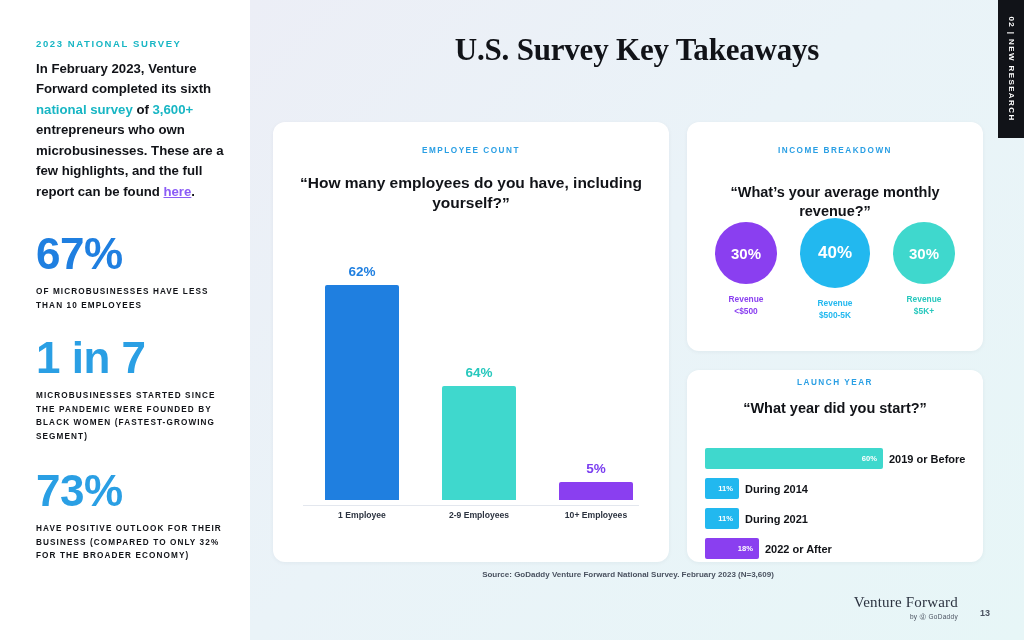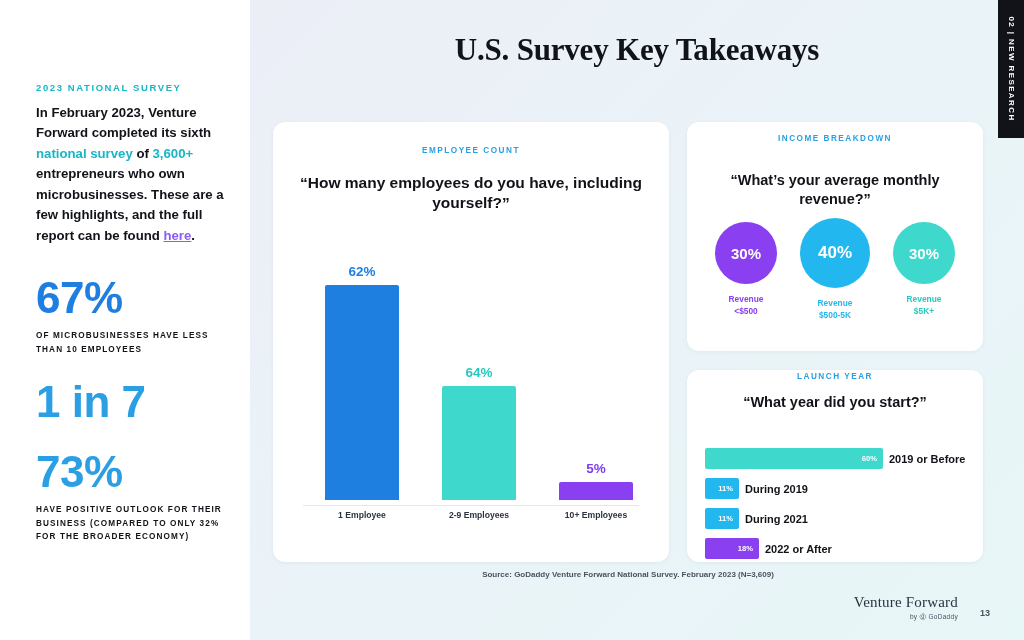--- a/index.html
+++ b/index.html
@@ -7,21 +7,21 @@
     width: 1024px; height: 640px;
     font-family: "Liberation Sans", sans-serif;
     background: #ffffff;
     overflow: hidden;
   }
   .page { position: relative; width: 1024px; height: 640px; background: #ffffff; }
 
   
   .left-panel {
     position: absolute; left: 0; top: 0; width: 250px; height: 640px;
-    background: #ffffff; padding: 82px 26px 0 36px;
+    background: #ffffff; padding: 38px 26px 0 36px;
   }
   .eyebrow {
     font-size: 9.5px; font-weight: 700; letter-spacing: 1.6px;
     color: #18b6c4; margin-bottom: 10px;
   }
   .intro {
     font-size: 13.2px; line-height: 1.55; color: #111318; font-weight: 600;
   }
   .intro .link { color: #18b6c4; }
   .intro .link-under { color: #8b5cf6; text-decoration: underline; }
@@ -99,36 +99,36 @@
   }
   .bar-labels {
     position: absolute; left: 30px; right: 30px; bottom: 36px; height: 16px;
   }
   .bar-label {
     position: absolute; width: 90px; text-align: center;
     font-size: 8.6px; font-weight: 600; color: #2c3340;
   }
 
   
-  #card-income { left: 437px; top: 122px; width: 296px; height: 229px; padding: 12px 18px; }
+  #card-income { left: 437px; top: 122px; width: 296px; height: 229px; padding: 24px 18px; }
   #card-income .card-q { margin-top: 28px; font-size: 14.5px; }
   .circles { position: absolute; left: 0; right: 0; top: 100px; height: 120px; }
   .circle-wrap { position: absolute; top: 0; width: 90px; text-align: center; }
   .circle {
     width: 62px; height: 62px; border-radius: 50%; margin: 0 auto;
     display: flex; align-items: center; justify-content: center;
     color: #ffffff; font-size: 15px; font-weight: 700;
   }
   .circle.big { width: 70px; height: 70px; font-size: 17px; margin-top: -4px; }
   .circle-cap {
     margin-top: 9px; font-size: 8.4px; font-weight: 700; line-height: 1.45;
   }
 
   
-  #card-launch { left: 437px; top: 370px; width: 296px; height: 192px; padding: 2px 18px; }
+  #card-launch { left: 437px; top: 370px; width: 296px; height: 192px; padding: 8px 18px; }
   #card-launch .card-q { margin-top: 12px; font-size: 14.5px; }
   .hbars { position: absolute; left: 18px; right: 14px; top: 78px; }
   .hbar-row { position: relative; height: 21px; margin-bottom: 9px; }
   .hbar {
     position: absolute; left: 0; top: 0; height: 21px; border-radius: 2px;
     display: flex; align-items: center; justify-content: flex-end;
     padding-right: 6px; color: #ffffff; font-size: 7.6px; font-weight: 700;
   }
   .hbar-label {
     position: absolute; top: 50%; transform: translateY(-50%);
@@ -166,20 +166,21 @@
       <span>In February 2023, Venture Forward completed its sixth </span><span class="link">national survey</span><span> of </span><span class="link">3,600+</span><span> entrepreneurs who own microbusinesses. These are a few highlights, and the full report can be found </span><span class="link-under">here</span><span>.</span>
     </div>
 
     <div class="stat-block" style="margin-top:30px;">
       <div class="stat-num">67%</div>
       <div class="stat-cap">OF MICROBUSINESSES HAVE LESS THAN 10 EMPLOYEES</div>
     </div>
 
     <div class="stat-block" style="margin-top:24px;">
       <div class="stat-num teal">1 in 7</div>
+      <div class="stat-cap">MICROBUSINESSES STARTED SINCE THE PANDEMIC WERE FOUNDED BY BLACK WOMEN (FASTEST-GROWING SEGMENT)</div>
     </div>
 
     <div class="stat-block" style="">
       <div class="stat-num teal">73%</div>
       <div class="stat-cap">HAVE POSITIVE OUTLOOK FOR THEIR BUSINESS (COMPARED TO ONLY 32% FOR THE BROADER ECONOMY)</div>
     </div>
   </div>
 
   <div class="main">
 
@@ -260,21 +261,21 @@
         <div class="hbar-row">
           <div class="hbar" style="width:178px;background:#3fd8cd;">
             <span>60%</span>
           </div>
           <div class="hbar-label" style="left:184px;">2019 or Before</div>
         </div>
         <div class="hbar-row">
           <div class="hbar" style="width:34px;background:#22b8ef;">
             <span>11%</span>
           </div>
-          <div class="hbar-label" style="left:40px;">During 2019</div>
+          <div class="hbar-label" style="left:40px;">During 2014</div>
         </div>
         <div class="hbar-row">
           <div class="hbar" style="width:34px;background:#22b8ef;">
             <span>11%</span>
           </div>
           <div class="hbar-label" style="left:40px;">During 2021</div>
         </div>
         <div class="hbar-row">
           <div class="hbar" style="width:54px;background:#8a3ff0;">
             <span>18%</span>

